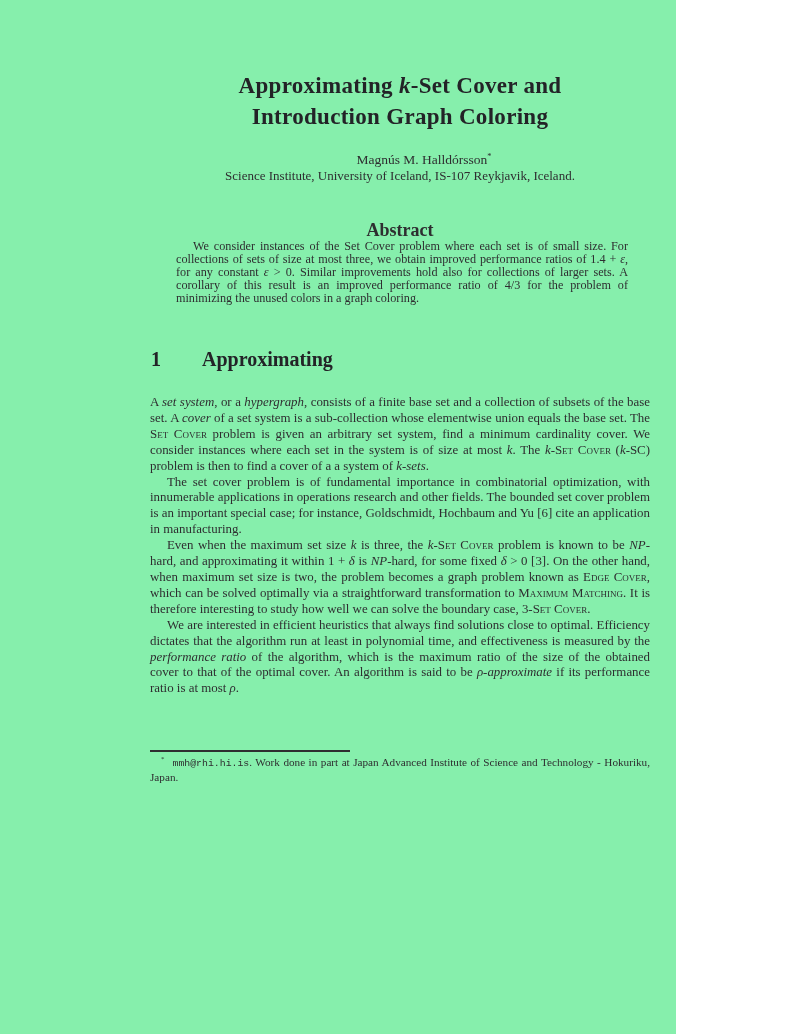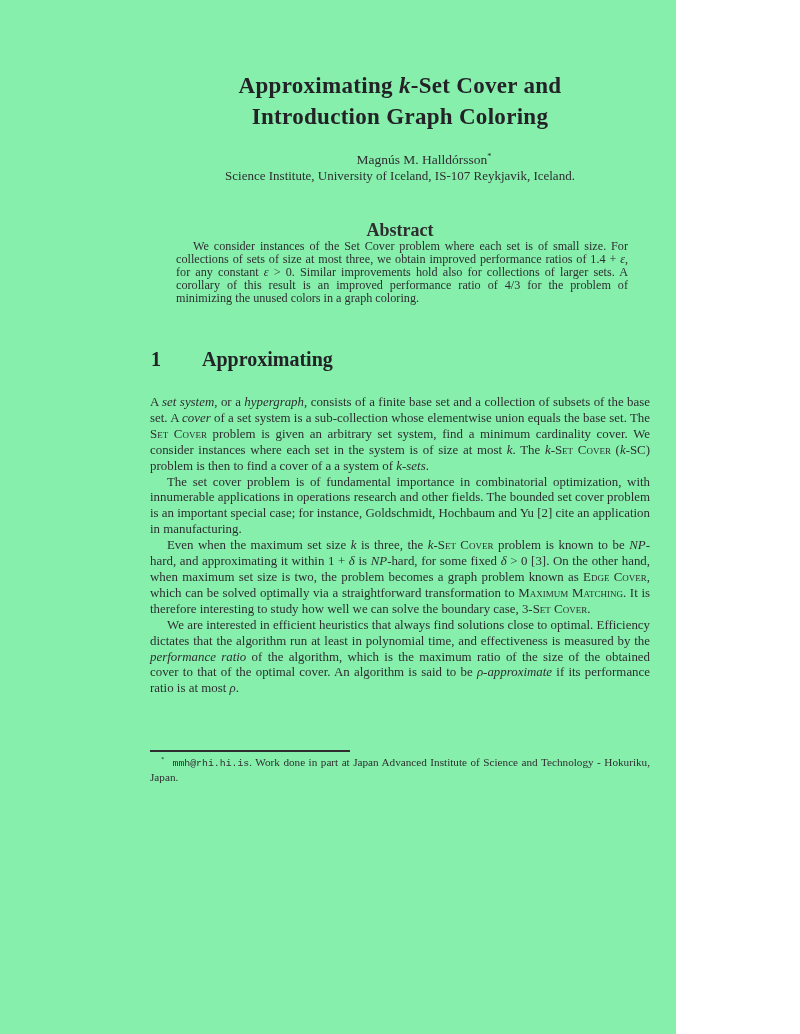--- a/index.html
+++ b/index.html
@@ -78,21 +78,21 @@
   <div class="abs-head centered">Abstract</div>
 
   <div class="abs-body"><span>We consider instances of the Set Cover problem where each set is of small size. For collections of sets of size at most three, we obtain improved performance ratios of 1.4 + </span><span class="s-i">ε</span><span>, for any constant </span><span class="s-i">ε</span><span> &gt; 0. Similar improvements hold also for collections of larger sets. A corollary of this result is an improved performance ratio of 4/3 for the problem of minimizing the unused colors in a graph coloring.</span></div>
 
   <div class="sec-head">
     <span class="sec-num">1</span><span class="sec-title">Approximating</span>
   </div>
 
   <div class="body-col">
     <p class="para noindent"><span>A </span><span class="s-i">set system</span><span>, or a </span><span class="s-i">hypergraph</span><span>, consists of a finite base set and a collection of subsets of the base set. A </span><span class="s-i">cover</span><span> of a set system is a sub-collection whose elementwise union equals the base set. The </span><span class="s-sc">Set Cover</span><span> problem is given an arbitrary set system, find a minimum cardinality cover. We consider instances where each set in the system is of size at most </span><span class="s-i">k</span><span>. The </span><span class="s-i">k</span><span class="s-sc">-Set Cover</span><span> (</span><span class="s-i">k</span><span>-SC) problem is then to find a cover of a a system of </span><span class="s-i">k-sets</span><span>.</span></p>
-    <p class="para"><span>The set cover problem is of fundamental importance in combinatorial optimization, with innumerable applications in operations research and other fields. The bounded set cover problem is an important special case; for instance, Goldschmidt, Hochbaum and Yu [2] cite an application in manufacturing.</span></p>
+    <p class="para"><span>The set cover problem is of fundamental importance in combinatorial optimization, with innumerable applications in operations research and other fields. The bounded set cover problem is an important special case; for instance, Goldschmidt, Hochbaum and Yu [6] cite an application in manufacturing.</span></p>
     <p class="para"><span>Even when the maximum set size </span><span class="s-i">k</span><span> is three, the </span><span class="s-i">k</span><span class="s-sc">-Set Cover</span><span> problem is known to be </span><span class="s-i">NP</span><span>-hard, and approximating it within 1 + </span><span class="s-i">δ</span><span> is </span><span class="s-i">NP</span><span>-hard, for some fixed </span><span class="s-i">δ</span><span> &gt; 0 [3]. On the other hand, when maximum set size is two, the problem becomes a graph problem known as </span><span class="s-sc">Edge Cover</span><span>, which can be solved optimally via a straightforward transformation to </span><span class="s-sc">Maximum Matching</span><span>. It is therefore interesting to study how well we can solve the boundary case, 3-</span><span class="s-sc">Set Cover</span><span>.</span></p>
     <p class="para"><span>We are interested in efficient heuristics that always find solutions close to optimal. Efficiency dictates that the algorithm run at least in polynomial time, and effectiveness is measured by the </span><span class="s-i">performance ratio</span><span> of the algorithm, which is the maximum ratio of the size of the obtained cover to that of the optimal cover. An algorithm is said to be </span><span class="s-i">ρ-approximate</span><span> if its performance ratio is at most </span><span class="s-i">ρ</span><span>.</span></p>
   </div>
 
   <div class="fn-rule"></div>
 
   <div class="fn-text"><span class="s-sup">*</span><span class="s-tt">mmh@rhi.hi.is</span><span>. Work done in part at Japan Advanced Institute of Science and Technology - Hokuriku, Japan.</span></div>
 
 </div>
 

